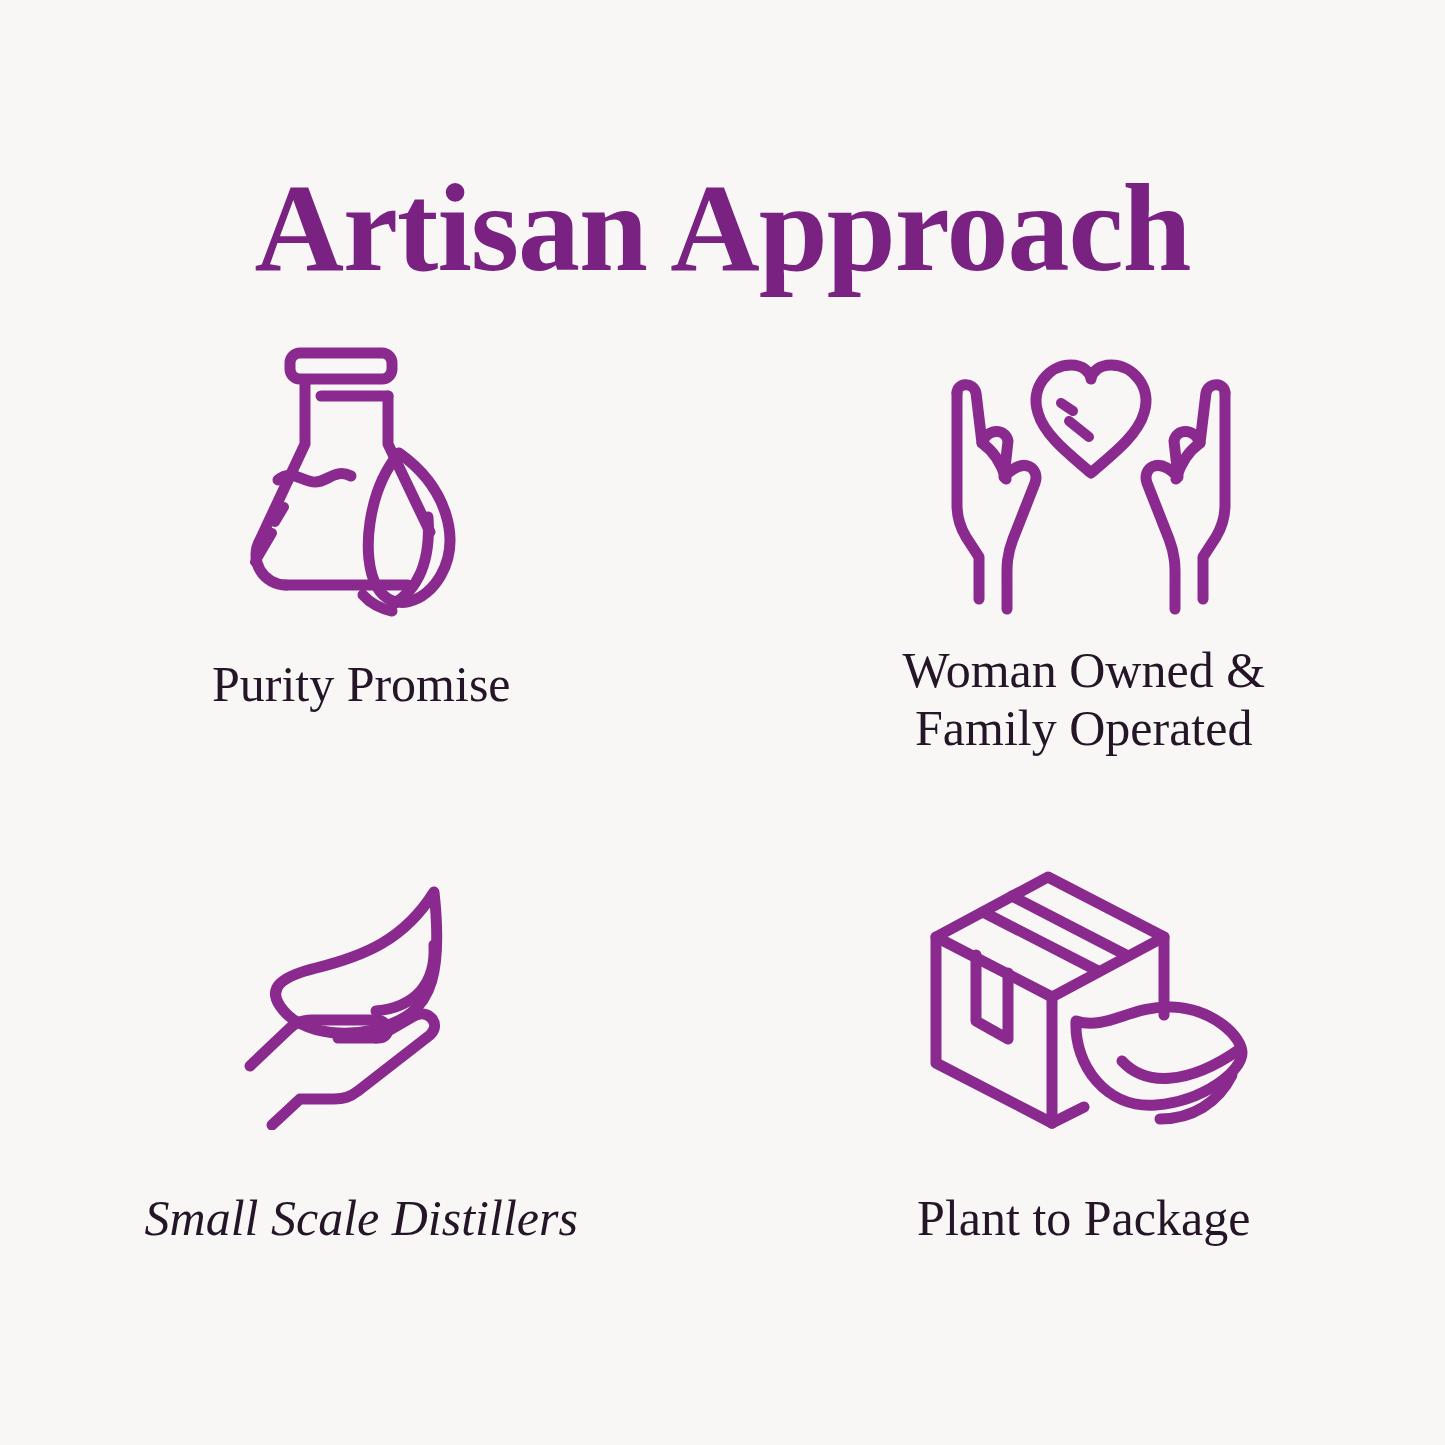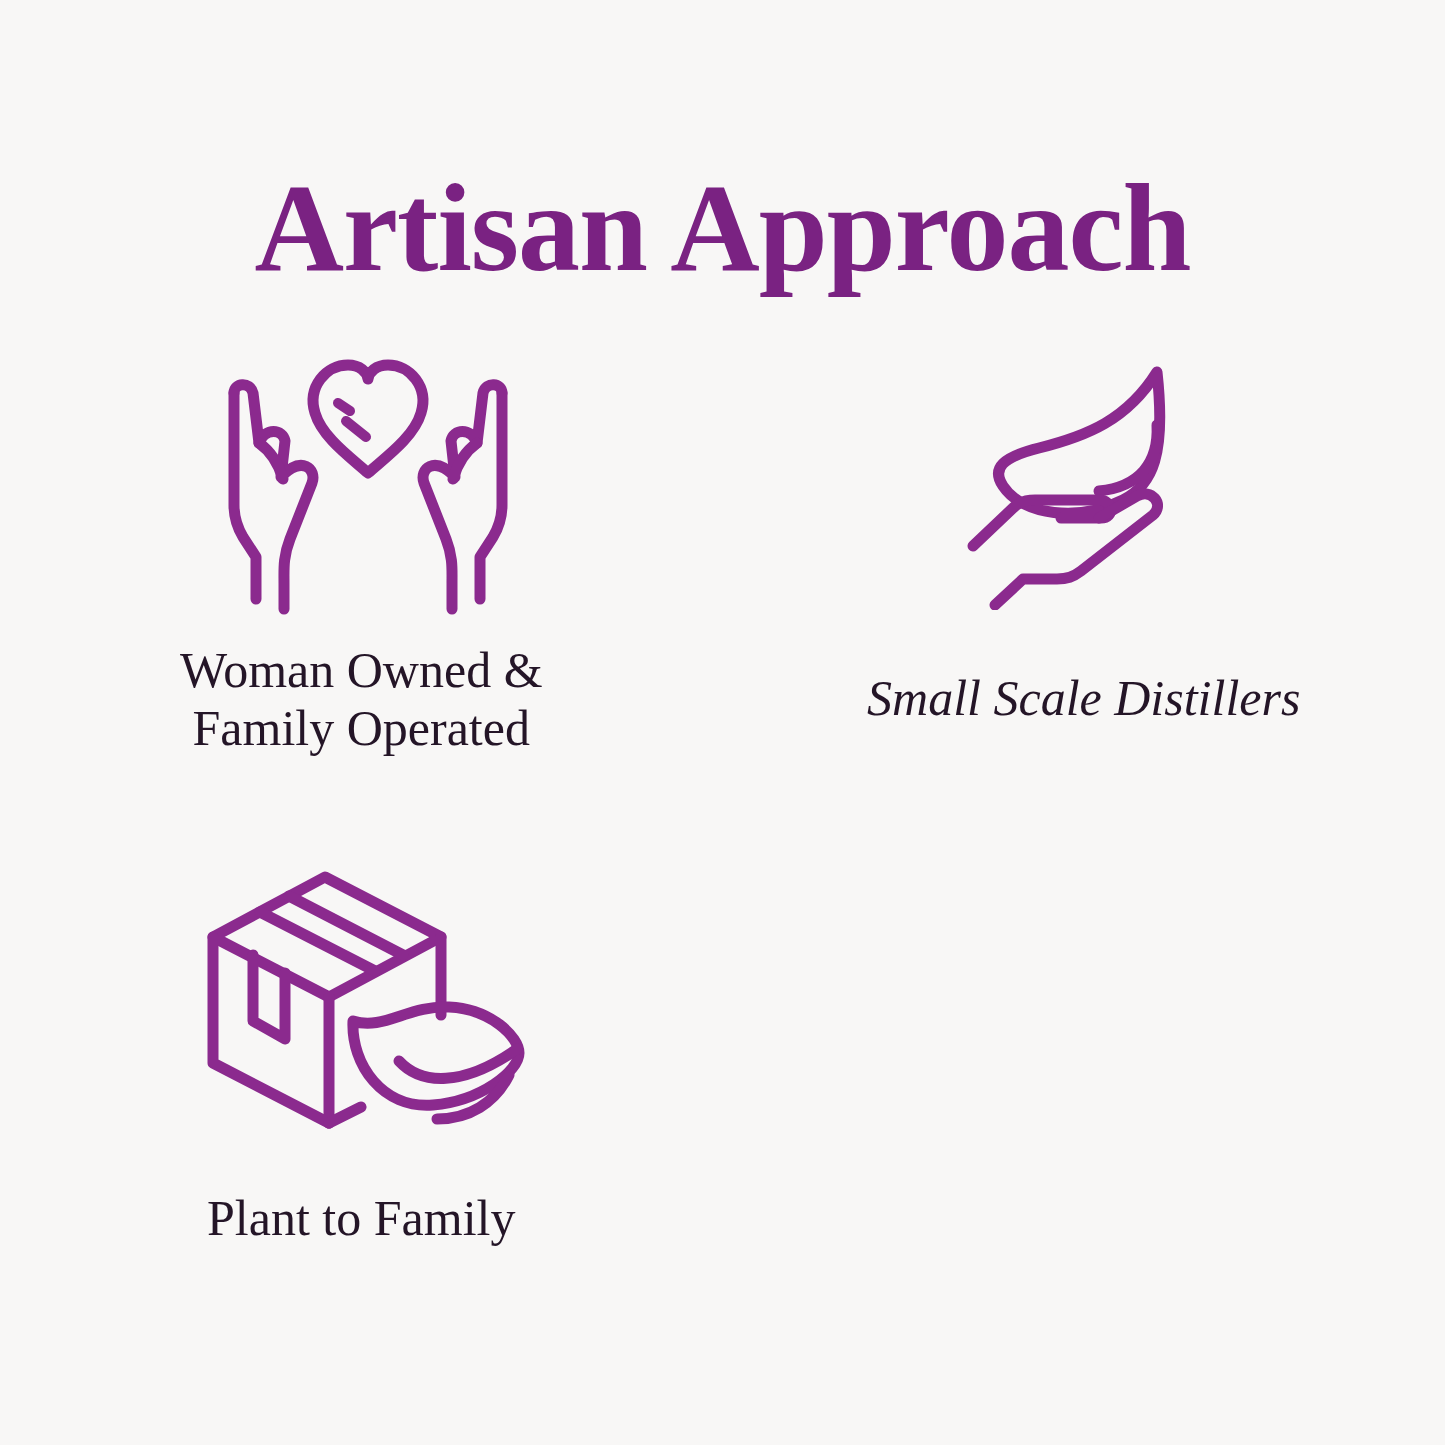--- a/index.html
+++ b/index.html
@@ -114,20 +114,50 @@
 </style>
 </head>
 <body>
 
 <div class="page">
 
   <div class="title">Artisan Approach</div>
 
   <div class="grid">
 
+    <div class="cell cell-purity">
+      <div class="cell-icon">
+        <svg width="260" height="290" viewBox="0 0 260 290" aria-hidden="true">
+
+          <path class="ico-stroke" d="M58 18 h82 a10 10 0 0 1 10 10 v6 a10 10 0 0 1 -10 10 h-82 a10 10 0 0 1 -10 -10 v-6 a10 10 0 0 1 10 -10 z"></path>
+
+          <path class="ico-stroke" d="M79 61 h67"></path>
+
+          <path class="ico-stroke" d="M63 46 v63 L18 205 a30 30 0 0 0 26 45"></path>
+
+          <path class="ico-stroke" d="M146 61 v48 l42 88"></path>
+
+          <path class="ico-stroke" d="M44 250 h122"></path>
+
+          <path class="ico-stroke" d="M36 145 c14 -12 24 2 37 2 c13 0 20 -14 36 -6"></path>
+
+          <path class="ico-stroke-thin" d="M42 172 l-9 15"></path>
+          <path class="ico-stroke-thin" d="M30 198 l-17 29"></path>
+
+          <path class="ico-stroke" d="M157 118 c48 34 62 86 42 122 c-16 29 -49 38 -64 12 c-17 -30 -9 -97 22 -134 z"></path>
+
+          <path class="ico-stroke" d="M186 182 c3 44 -9 72 -36 88"></path>
+
+          <path class="ico-stroke" d="M150 276 c-14 -3 -22 -8 -29 -16"></path>
+        </svg>
+      </div>
+      <div class="cell-label">
+        <span>Purity Promise</span>
+      </div>
+    </div>
 
     <div class="cell cell-woman">
       <div class="cell-icon">
         <svg width="300" height="270" viewBox="0 0 300 270" aria-hidden="true">
 
           <path class="ico-stroke" d="M150 128 C132 112 104 92 97 68 C89 42 108 20 130 20 c12 0 19 7 20 14 c1 -7 8 -14 20 -14 c22 0 41 22 33 48 c-7 24 -35 44 -53 60 z"></path>
 
           <path class="ico-stroke-thin" d="M120 58 l12 8"></path>
           <path class="ico-stroke-thin" d="M128 76 l20 16"></path>
 
@@ -184,18 +214,18 @@
           <path class="ico-stroke" d="M50 90 v66 l32 18 v-66"></path>
 
           <path class="ico-stroke" d="M150 156 c30 10 56 -16 96 -14 c42 2 70 30 70 46 c0 18 -38 48 -86 52 c-50 4 -82 -40 -80 -84 z"></path>
 
           <path class="ico-stroke" d="M196 196 c22 24 64 26 118 -12"></path>
 
           <path class="ico-stroke" d="M306 210 c-14 28 -40 44 -72 44"></path>
         </svg>
       </div>
       <div class="cell-label">
-        <span>Plant to Family</span>
+        <span>Plant to Package</span>
       </div>
     </div>
 
   </div>
 </div>
 
 </body></html>

